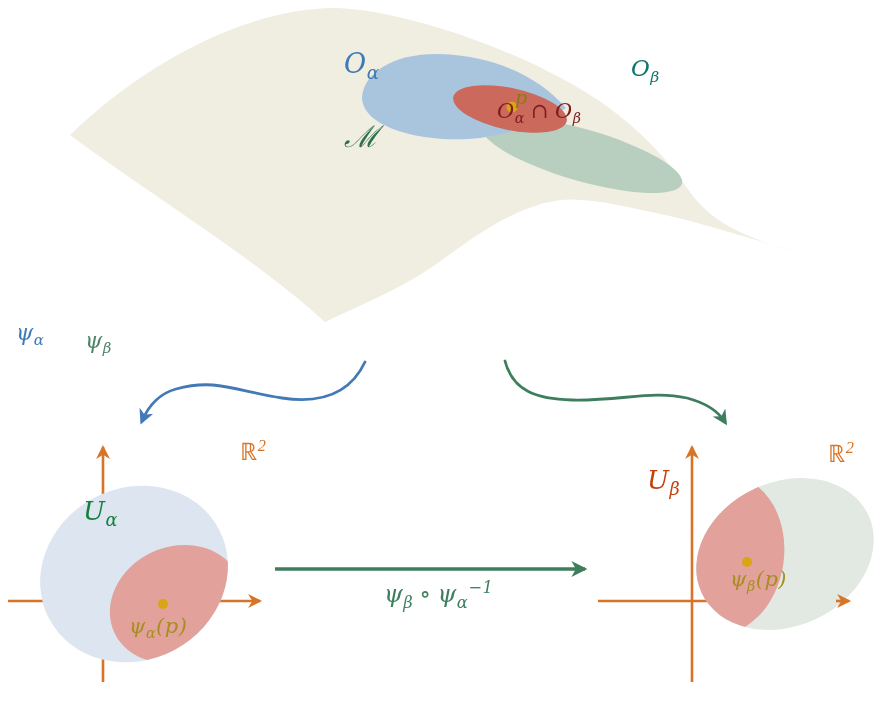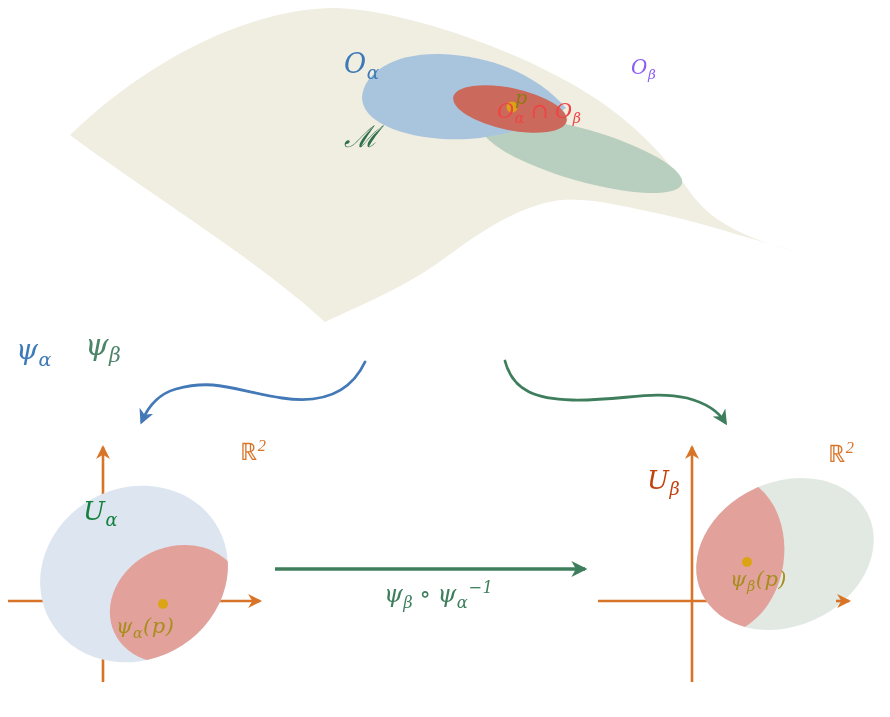--- a/index.html
+++ b/index.html
@@ -107,37 +107,37 @@
     <path stroke="#3e7e5d" fill="none" stroke-width="2.8" stroke-linecap="round" marker-end="url(#ah-green)" d="M 505 361
              C 513 392, 538 399, 572 400
              C 622 401, 652 390, 687 398
              C 706 403, 718 411, 725 422"></path>
 
     <line stroke="#3e7e5d" stroke-width="3.6" x1="275" y1="569" x2="585" y2="569" marker-end="url(#ah-green-big)"></line>
   </svg>
 
   <span class="lbl" style="left:344px;top:50px;font-size:27px;color:#3f7ab8"><span>O</span><sub>α</sub></span>
 
-  <span class="lbl" style="left:631px;top:57px;font-size:20px;color:#8b5cf6"><span>O</span><sub>β</sub></span>
+  <span class="lbl" style="left:631px;top:57px;font-size:23px;color:#0f766e"><span>O</span><sub>β</sub></span>
 
   <span class="lbl" style="left:344px;top:122px;font-size:30px;color:#30704e">ℳ</span>
 
-  <span class="lbl" style="left:497px;top:101px;font-size:21px;color:#ef4444"><span>O</span><sub>α</sub><span class="op">∩</span><span>O</span><sub>β</sub></span>
+  <span class="lbl" style="left:497px;top:101px;font-size:21px;color:#7f1d1d"><span>O</span><sub>α</sub><span class="op">∩</span><span>O</span><sub>β</sub></span>
 
   <span class="lbl" style="left:515px;top:88px;font-size:19px;color:#8a7a12">p</span>
 
-  <span class="lbl" style="left:16px;top:336px;font-size:28px;color:#3f7ab8"><span>ψ</span><sub>α</sub></span>
+  <span class="lbl" style="left:16px;top:322px;font-size:22px;color:#3f7ab8"><span>ψ</span><sub>α</sub></span>
 
-  <span class="lbl" style="left:85px;top:330px;font-size:30px;color:#4e8569"><span>ψ</span><sub>β</sub></span>
+  <span class="lbl" style="left:85px;top:330px;font-size:22px;color:#4e8569"><span>ψ</span><sub>β</sub></span>
 
   <span class="lbl upright" style="left:240px;top:440px;font-size:24px;color:#d87427"><span>ℝ</span><sup>2</sup></span>
 
   <span class="lbl" style="left:83px;top:498px;font-size:26px;color:#15803d"><span>U</span><sub>α</sub></span>
 
-  <span class="lbl" style="left:116px;top:616px;font-size:21px;color:#a78e1e"><span>ψ</span><sub>α</sub><span>(p)</span></span>
+  <span class="lbl" style="left:129px;top:616px;font-size:21px;color:#a78e1e"><span>ψ</span><sub>α</sub><span>(p)</span></span>
 
   <span class="lbl" style="left:384px;top:582px;font-size:24px;color:#3e7e5d"><span>ψ</span><sub>β</sub><span class="op">∘</span><span>ψ</span><sub>α</sub><sup>−1</sup></span>
 
   <span class="lbl upright" style="left:828px;top:442px;font-size:24px;color:#d87427"><span>ℝ</span><sup>2</sup></span>
 
   <span class="lbl" style="left:647px;top:467px;font-size:26px;color:#c2410c"><span>U</span><sub>β</sub></span>
 
   <span class="lbl" style="left:730px;top:569px;font-size:21px;color:#a78e1e"><span>ψ</span><sub>β</sub><span>(p)</span></span>
 
 </div>

